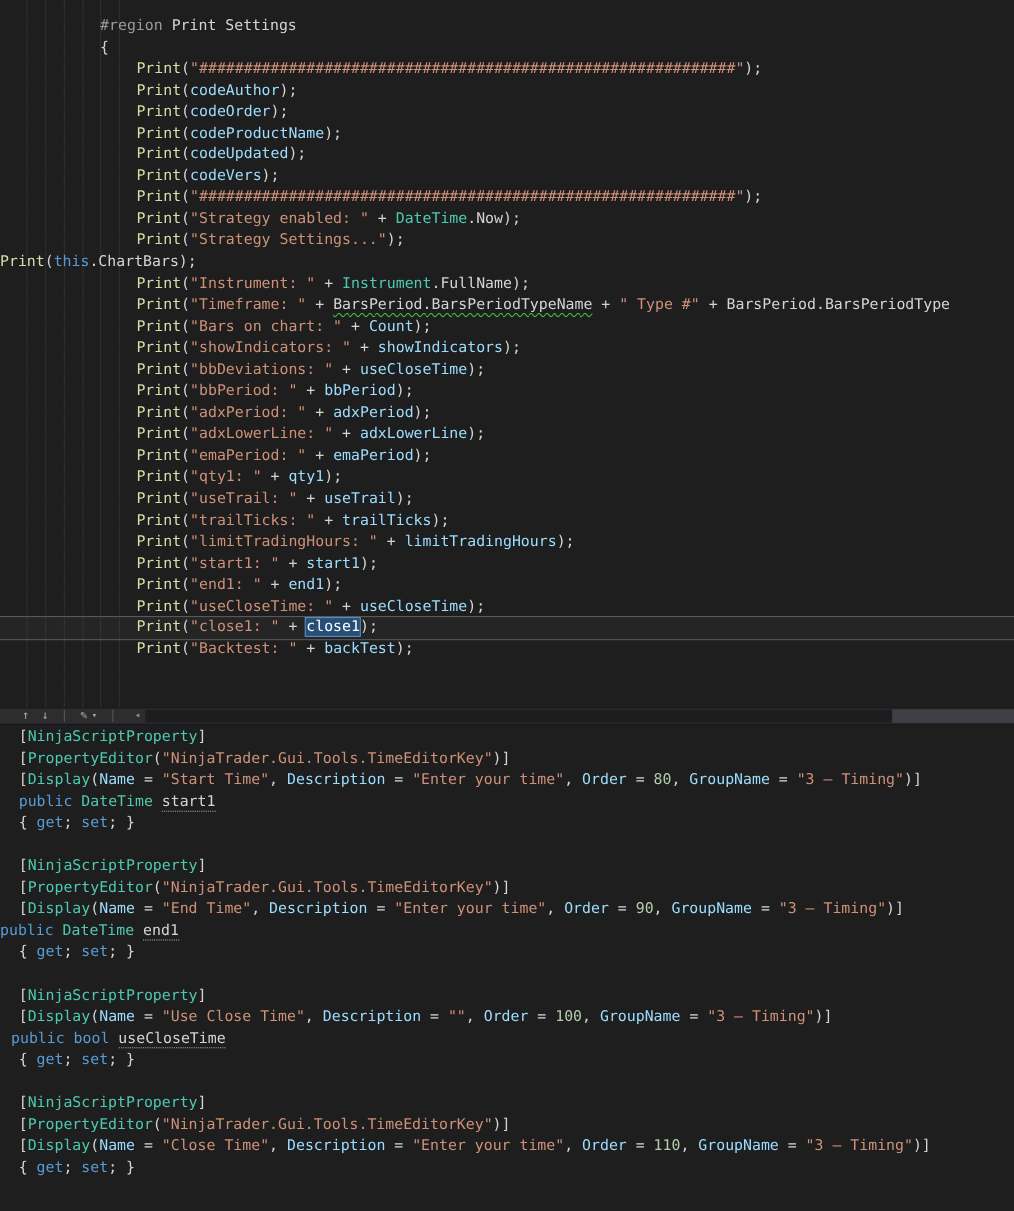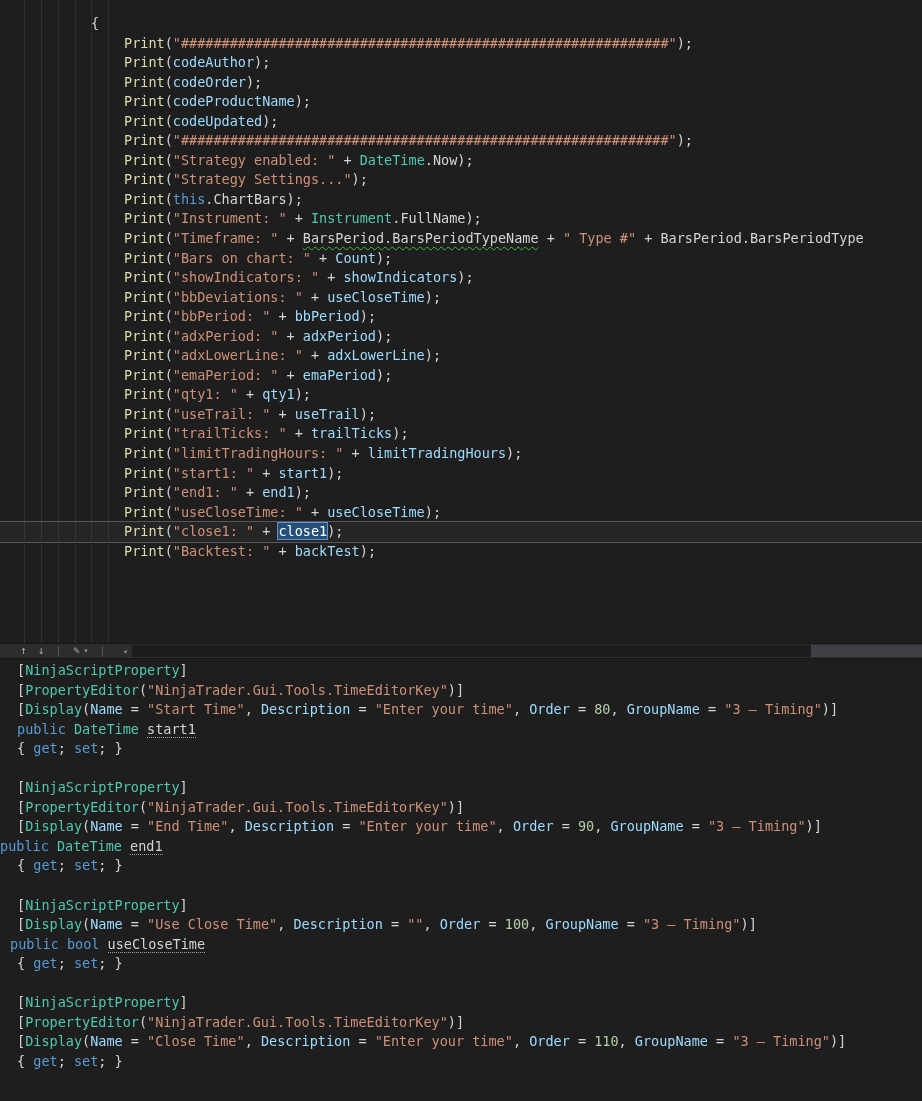--- a/index.html
+++ b/index.html
@@ -57,30 +57,32 @@
 <div id="top-editor" class="editor">
   <div id="top-guides">
       <div class="guide" style="left: 24px;"></div>
       <div class="guide" style="left: 41px;"></div>
       <div class="guide" style="left: 58px;"></div>
       <div class="guide" style="left: 75px;"></div>
       <div class="guide" style="left: 91px;"></div>
       <div class="guide" style="left: 108px;"></div>
     </div>
   <div class="code" id="top-code">
+      <div class="line" style="padding-left: 91px;"><span class="t-pre">#region </span><span class="t-pln">Print Settings</span></div>
       <div class="line" style="padding-left: 91px;"><span class="t-pln">{</span></div>
       <div class="line" style="padding-left: 124px;"><span class="t-fn">Print</span><span class="t-pln">(</span><span class="t-str">"############################################################"</span><span class="t-pln">);</span></div>
       <div class="line" style="padding-left: 124px;"><span class="t-fn">Print</span><span class="t-pln">(</span><span class="t-var">codeAuthor</span><span class="t-pln">);</span></div>
       <div class="line" style="padding-left: 124px;"><span class="t-fn">Print</span><span class="t-pln">(</span><span class="t-var">codeOrder</span><span class="t-pln">);</span></div>
       <div class="line" style="padding-left: 124px;"><span class="t-fn">Print</span><span class="t-pln">(</span><span class="t-var">codeProductName</span><span class="t-pln">);</span></div>
       <div class="line" style="padding-left: 124px;"><span class="t-fn">Print</span><span class="t-pln">(</span><span class="t-var">codeUpdated</span><span class="t-pln">);</span></div>
+      <div class="line" style="padding-left: 124px;"><span class="t-fn">Print</span><span class="t-pln">(</span><span class="t-var">codeVers</span><span class="t-pln">);</span></div>
       <div class="line" style="padding-left: 124px;"><span class="t-fn">Print</span><span class="t-pln">(</span><span class="t-str">"############################################################"</span><span class="t-pln">);</span></div>
       <div class="line" style="padding-left: 124px;"><span class="t-fn">Print</span><span class="t-pln">(</span><span class="t-str">"Strategy enabled: "</span><span class="t-pln"> + </span><span class="t-type">DateTime</span><span class="t-pln">.Now);</span></div>
       <div class="line" style="padding-left: 124px;"><span class="t-fn">Print</span><span class="t-pln">(</span><span class="t-str">"Strategy Settings..."</span><span class="t-pln">);</span></div>
-      <div class="line" style="padding-left: 124px;"><span class="t-fn">Print</span><span class="t-pln">(</span><span class="t-kw">this</span><span class="t-pln">.ChartBars);</span></div>
+      <div class="line" style=""><span class="t-fn">Print</span><span class="t-pln">(</span><span class="t-kw">this</span><span class="t-pln">.ChartBars);</span></div>
       <div class="line" style="padding-left: 124px;"><span class="t-fn">Print</span><span class="t-pln">(</span><span class="t-str">"Instrument: "</span><span class="t-pln"> + </span><span class="t-type">Instrument</span><span class="t-pln">.FullName);</span></div>
       <div class="line" style="padding-left: 124px;"><span class="t-fn">Print</span><span class="t-pln">(</span><span class="t-str">"Timeframe: "</span><span class="t-pln"> + </span><span class="t-sq">BarsPeriod.BarsPeriodTypeName</span><span class="t-pln"> + </span><span class="t-str">" Type #"</span><span class="t-pln"> + </span><span class="t-pln">BarsPeriod.BarsPeriodType</span></div>
       <div class="line" style="padding-left: 124px;"><span class="t-fn">Print</span><span class="t-pln">(</span><span class="t-str">"Bars on chart: "</span><span class="t-pln"> + </span><span class="t-var">Count</span><span class="t-pln">);</span></div>
       <div class="line" style="padding-left: 124px;"><span class="t-fn">Print</span><span class="t-pln">(</span><span class="t-str">"showIndicators: "</span><span class="t-pln"> + </span><span class="t-var">showIndicators</span><span class="t-pln">);</span></div>
       <div class="line" style="padding-left: 124px;"><span class="t-fn">Print</span><span class="t-pln">(</span><span class="t-str">"bbDeviations: "</span><span class="t-pln"> + </span><span class="t-var">useCloseTime</span><span class="t-pln">);</span></div>
       <div class="line" style="padding-left: 124px;"><span class="t-fn">Print</span><span class="t-pln">(</span><span class="t-str">"bbPeriod: "</span><span class="t-pln"> + </span><span class="t-var">bbPeriod</span><span class="t-pln">);</span></div>
       <div class="line" style="padding-left: 124px;"><span class="t-fn">Print</span><span class="t-pln">(</span><span class="t-str">"adxPeriod: "</span><span class="t-pln"> + </span><span class="t-var">adxPeriod</span><span class="t-pln">);</span></div>
       <div class="line" style="padding-left: 124px;"><span class="t-fn">Print</span><span class="t-pln">(</span><span class="t-str">"adxLowerLine: "</span><span class="t-pln"> + </span><span class="t-var">adxLowerLine</span><span class="t-pln">);</span></div>
       <div class="line" style="padding-left: 124px;"><span class="t-fn">Print</span><span class="t-pln">(</span><span class="t-str">"emaPeriod: "</span><span class="t-pln"> + </span><span class="t-var">emaPeriod</span><span class="t-pln">);</span></div>
       <div class="line" style="padding-left: 124px;"><span class="t-fn">Print</span><span class="t-pln">(</span><span class="t-str">"qty1: "</span><span class="t-pln"> + </span><span class="t-var">qty1</span><span class="t-pln">);</span></div>

